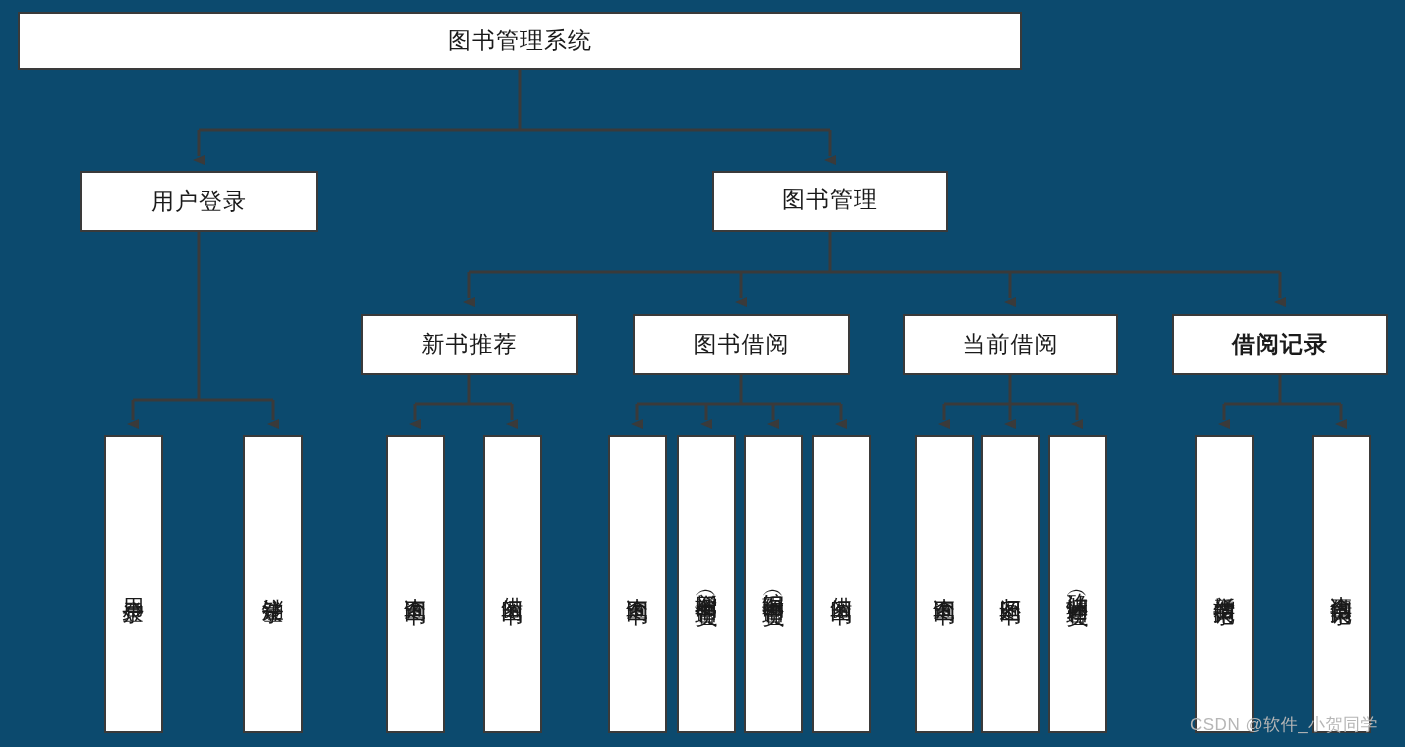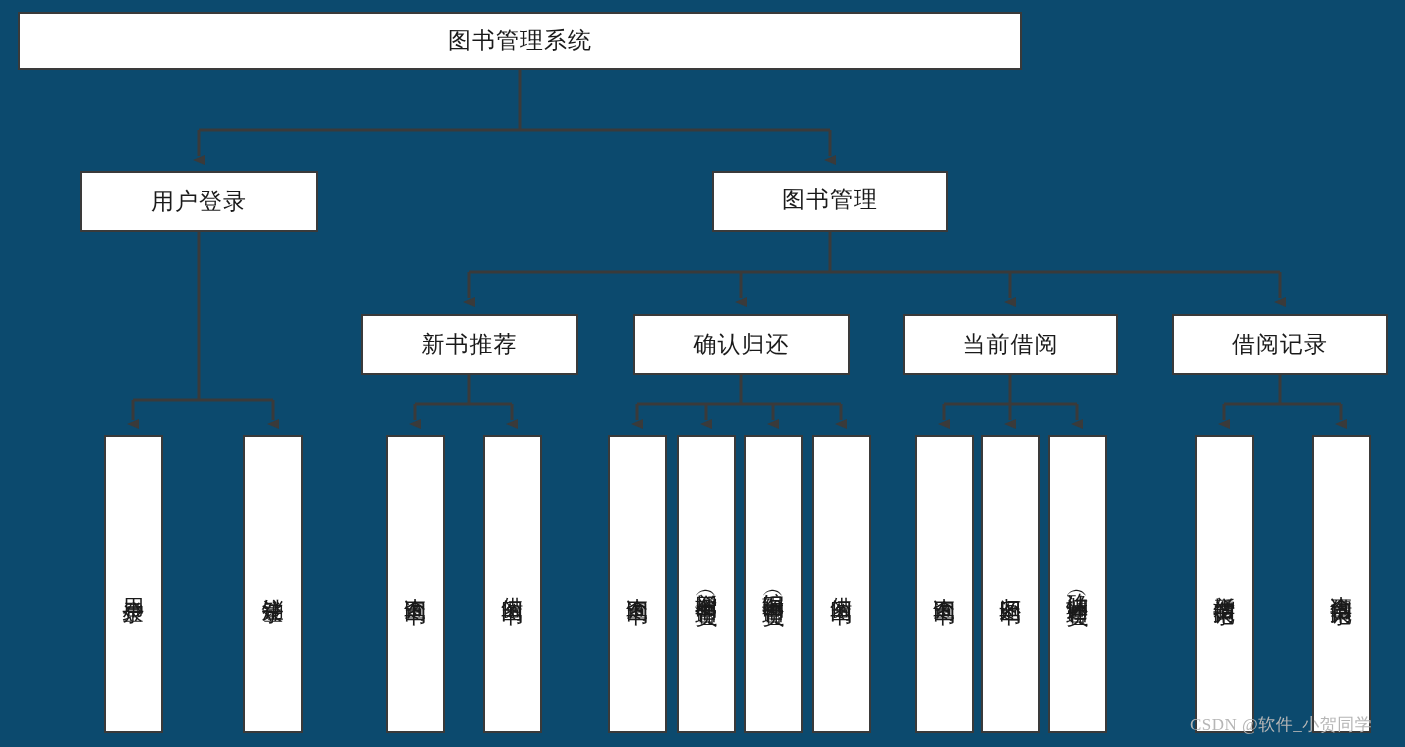--- a/index.html
+++ b/index.html
@@ -53,21 +53,21 @@
     display:block;
   }
   .watermark{
     position:absolute;
     left:1190px;
     top:713px;
     font-size:17px;
     color:#b6b6b6;
     letter-spacing:0.5px;
     white-space:nowrap;
-    font-family:Liberation Serif, serif;
+    font-family:Liberation Sans, sans-serif;
   }
 </style>
 </head>
 <body>
 
 <div id="canvas">
 
   <svg class="lines" viewBox="0 0 1405 747" xmlns="http://www.w3.org/2000/svg">
     <defs>
       <marker id="arrow" markerWidth="10" markerHeight="12" refX="1" refY="6" orient="auto" markerUnits="userSpaceOnUse">
@@ -126,26 +126,26 @@
     <span>用户登录</span>
   </div>
   <div class="node horiz" style="left:712px;top:171px;width:236px;height:61px;font-family:Liberation Mono, monospace;">
     <span>图书管理</span>
   </div>
 
   <div class="node horiz" style="left:361px;top:314px;width:217px;height:61px;text-align:right;">
     <span>新书推荐</span>
   </div>
   <div class="node horiz" style="left:633px;top:314px;width:217px;height:61px;">
-    <span>确认归还</span>
+    <span>图书借阅</span>
   </div>
   <div class="node horiz" style="left:903px;top:314px;width:215px;height:61px;align-items:center;">
     <span>当前借阅</span>
   </div>
-  <div class="node horiz" style="left:1172px;top:314px;width:216px;height:61px;">
+  <div class="node horiz" style="left:1172px;top:314px;width:216px;height:61px;font-weight:bold;">
     <span>借阅记录</span>
   </div>
 
   <div class="node vert" style="left:104px;top:435px;width:59px;height:298px;">
     <span>用户登录</span>
   </div>
   <div class="node vert" style="left:243px;top:435px;width:60px;height:298px;">
     <span>注销登录</span>
   </div>
 

